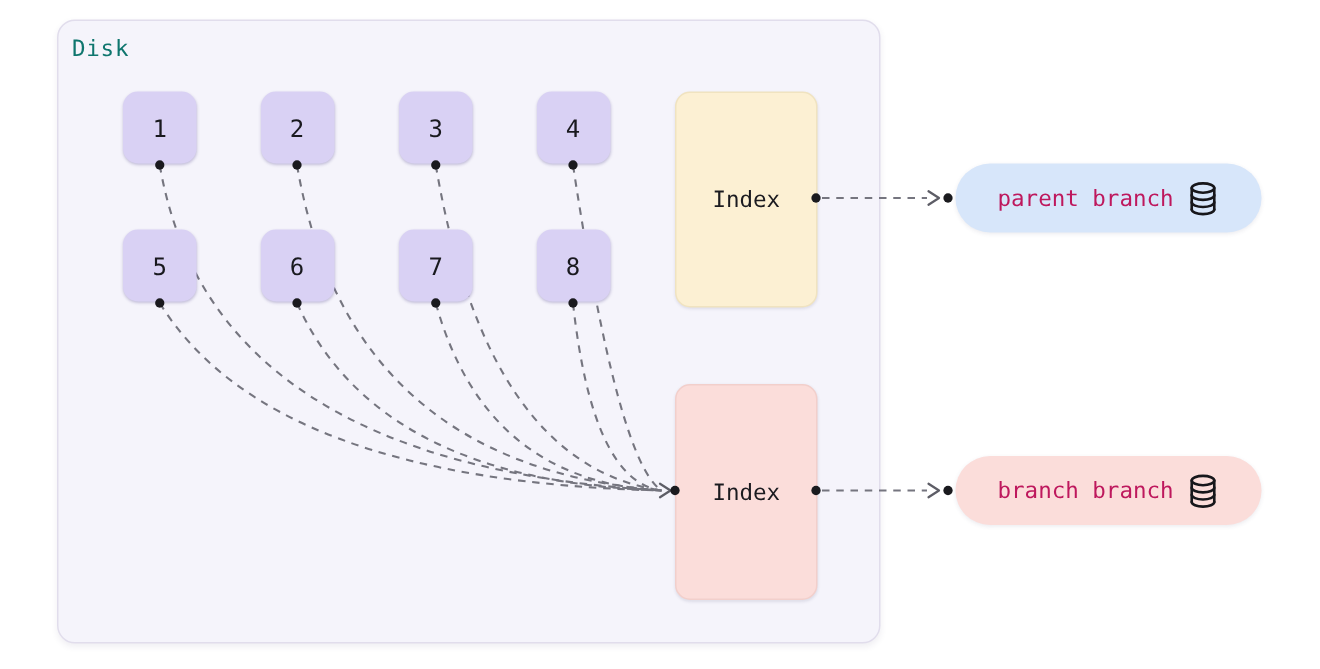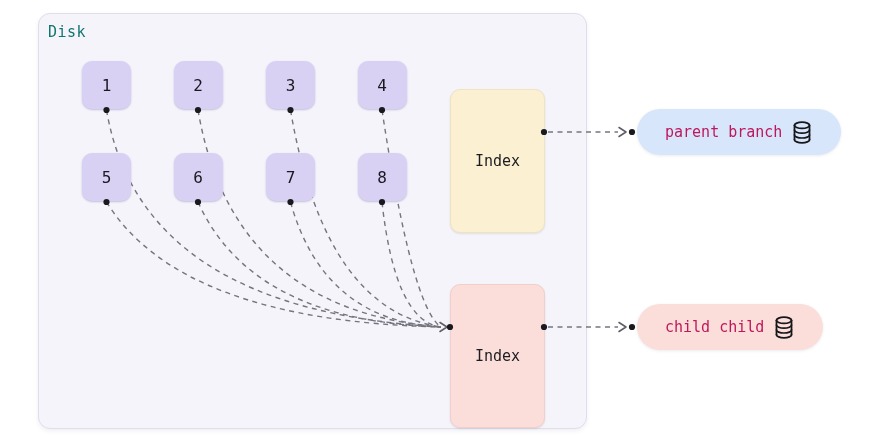--- a/index.html
+++ b/index.html
@@ -21,21 +21,20 @@
     position:absolute;width:49px;height:48px;border-radius:10px;background:#D9D1F4;
     display:flex;align-items:center;justify-content:center;font-size:16px;color:#19191e;
     box-shadow:0 1px 2px rgba(80,65,140,.30);z-index:2;
   }
   .b1{left:82px;top:61px;} .b2{left:173.5px;top:61px;} .b3{left:266px;top:61px;} .b4{left:357.5px;top:61px;}
   .b5{left:82px;top:153px;} .b6{left:173.5px;top:153px;} .b7{left:266px;top:153px;} .b8{left:357.5px;top:153px;}
   .index-box{
     position:absolute;left:450px;width:93px;height:142px;border-radius:10px;
     display:flex;align-items:center;justify-content:center;font-size:15px;z-index:2;
     box-shadow:0 1px 2px rgba(60,55,100,.12);
-    margin-top:28px;
   }
   .index-parent{top:61px;background:#FCF0D3;border:1px solid #F0E3C0;}
   .index-child{top:256px;background:#FBDDDA;border:1px solid #F2CFCB;}
   .pill{
     position:absolute;left:637px;height:46px;border-radius:23px;padding:0 28px;
     display:inline-flex;align-items:center;gap:9px;font-size:15px;color:#be185d;z-index:2;
     box-shadow:0 1px 3px rgba(60,55,100,.10);white-space:nowrap;
   }
   .pill-parent{top:109px;background:#D7E6FA;}
   .pill-child{top:304px;background:#FBDDDA;}
@@ -109,21 +108,21 @@
         <path d="M3.8 5.2 V20.8"></path>
           <path d="M20.2 5.2 V20.8"></path>
         <path d="M3.8 20.8 a8.2 3.4 0 0 0 16.4 0"></path>
         <path d="M3.8 10.4 a8.2 3.4 0 0 0 16.4 0"></path>
         <path d="M3.8 15.6 a8.2 3.4 0 0 0 16.4 0"></path>
       </g>
     </svg>
   </div>
 
   <div class="pill pill-child">
-    <span>child child</span>
+    <span>branch branch</span>
     <svg class="db-icon" width="22" height="25" viewBox="0 0 24 26">
       <g fill="none" stroke="#17171b" stroke-width="1.9" stroke-linecap="round">
         <ellipse cx="12" cy="5.2" rx="8.2" ry="3.4"></ellipse>
         <path d="M3.8 5.2 V20.8"></path>
           <path d="M20.2 5.2 V20.8"></path>
         <path d="M3.8 20.8 a8.2 3.4 0 0 0 16.4 0"></path>
         <path d="M3.8 10.4 a8.2 3.4 0 0 0 16.4 0"></path>
         <path d="M3.8 15.6 a8.2 3.4 0 0 0 16.4 0"></path>
       </g>
     </svg>

